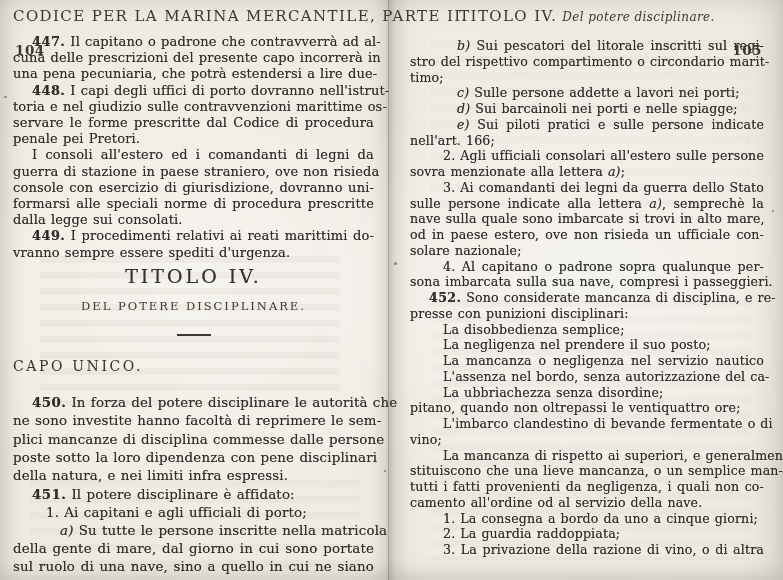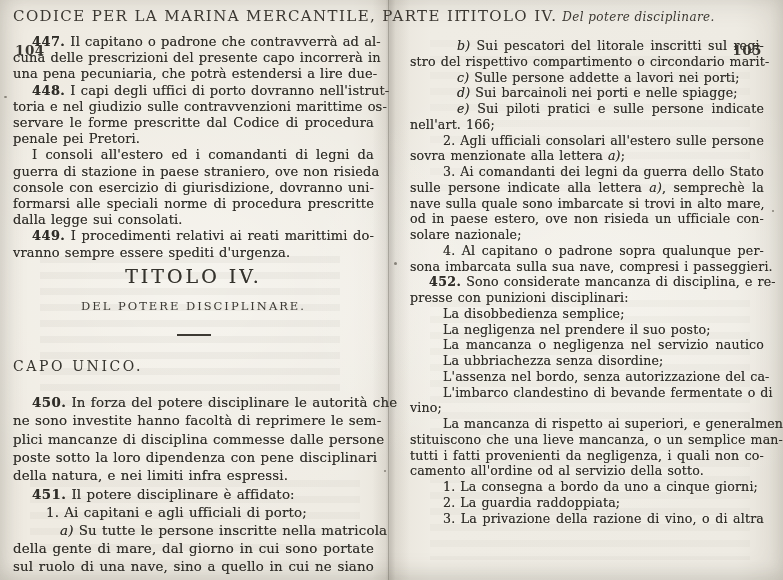--- a/index.html
+++ b/index.html
@@ -101,46 +101,48 @@
 <div class="page page-r">
   <div class="phead">
     <span class="caps">TITOLO IV.</span>
     <span> </span>
     <span class="ital">Del potere disciplinare.</span>
     <span class="pnum r">105</span>
   </div>
   <div class="col" id="col-right">
       <div class="line ind3 fill"><span class="i">b)</span><span> Sui pescatori del litorale inscritti sul regi-</span></div>
       <div class="line ind0 fill"><span>stro del rispettivo compartimento o circondario marit-</span></div>
+      <div class="line ind0 end"><span>timo;</span></div>
       <div class="line ind3 end"><span class="i">c)</span><span> Sulle persone addette a lavori nei porti;</span></div>
       <div class="line ind3 end"><span class="i">d)</span><span> Sui barcainoli nei porti e nelle spiagge;</span></div>
       <div class="line ind3 fill"><span class="i">e)</span><span> Sui piloti pratici e sulle persone indicate</span></div>
       <div class="line ind0 end"><span>nell'art. 166;</span></div>
       <div class="line ind2 fill"><span>2. Agli ufficiali consolari all'estero sulle persone</span></div>
       <div class="line ind0 end"><span>sovra menzionate alla lettera </span><span class="i">a)</span><span>;</span></div>
       <div class="line ind2 fill"><span>3. Ai comandanti dei legni da guerra dello Stato</span></div>
       <div class="line ind0 fill"><span>sulle persone indicate alla lettera </span><span class="i">a)</span><span>, semprechè la</span></div>
       <div class="line ind0 fill"><span>nave sulla quale sono imbarcate si trovi in alto mare,</span></div>
       <div class="line ind0 fill"><span>od in paese estero, ove non risieda un ufficiale con-</span></div>
       <div class="line ind0 end"><span>solare nazionale;</span></div>
       <div class="line ind2 fill"><span>4. Al capitano o padrone sopra qualunque per-</span></div>
       <div class="line ind0 end"><span>sona imbarcata sulla sua nave, compresi i passeggieri.</span></div>
       <div class="line ind1 fill"><span class="b">452.</span><span> Sono considerate mancanza di disciplina, e re-</span></div>
       <div class="line ind0 end"><span>presse con punizioni disciplinari:</span></div>
       <div class="line ind2 end"><span>La disobbedienza semplice;</span></div>
       <div class="line ind2 end"><span>La negligenza nel prendere il suo posto;</span></div>
       <div class="line ind2 fill"><span>La mancanza o negligenza nel servizio nautico</span></div>
+      <div class="line ind2 fill"><span>L'assenza nel bordo, senza autorizzazione del ca-</span></div>
       <div class="line ind2 end"><span>La ubbriachezza senza disordine;</span></div>
-      <div class="line ind2 fill"><span>L'assenza nel bordo, senza autorizzazione del ca-</span></div>
+      <div class="line ind0 end"><span>pitano, quando non oltrepassi le ventiquattro ore;</span></div>
       <div class="line ind2 fill"><span>L'imbarco clandestino di bevande fermentate o di</span></div>
       <div class="line ind0 end"><span>vino;</span></div>
       <div class="line ind2 fill"><span>La mancanza di rispetto ai superiori, e generalmente</span></div>
       <div class="line ind0 fill"><span>stituiscono che una lieve mancanza, o un semplice man-</span></div>
       <div class="line ind0 fill"><span>tutti i fatti provenienti da negligenza, i quali non co-</span></div>
-      <div class="line ind0 end"><span>camento all'ordine od al servizio della sotto.</span></div>
+      <div class="line ind0 end"><span>camento all'ordine od al servizio della nave.</span></div>
       <div class="line ind2 end"><span>1. La consegna a bordo da uno a cinque giorni;</span></div>
       <div class="line ind2 end"><span>2. La guardia raddoppiata;</span></div>
       <div class="line ind2 fill"><span>3. La privazione della razione di vino, o di altra</span></div>
     </div>
 </div>
 
 <div class="gutter"></div>
 <div class="gutter-line"></div>
 <div class="speck" style="left:394px;top:262px;width:3px;height:3px;"></div>
 <div class="speck" style="left:384px;top:470px;width:2px;height:2px;"></div>

